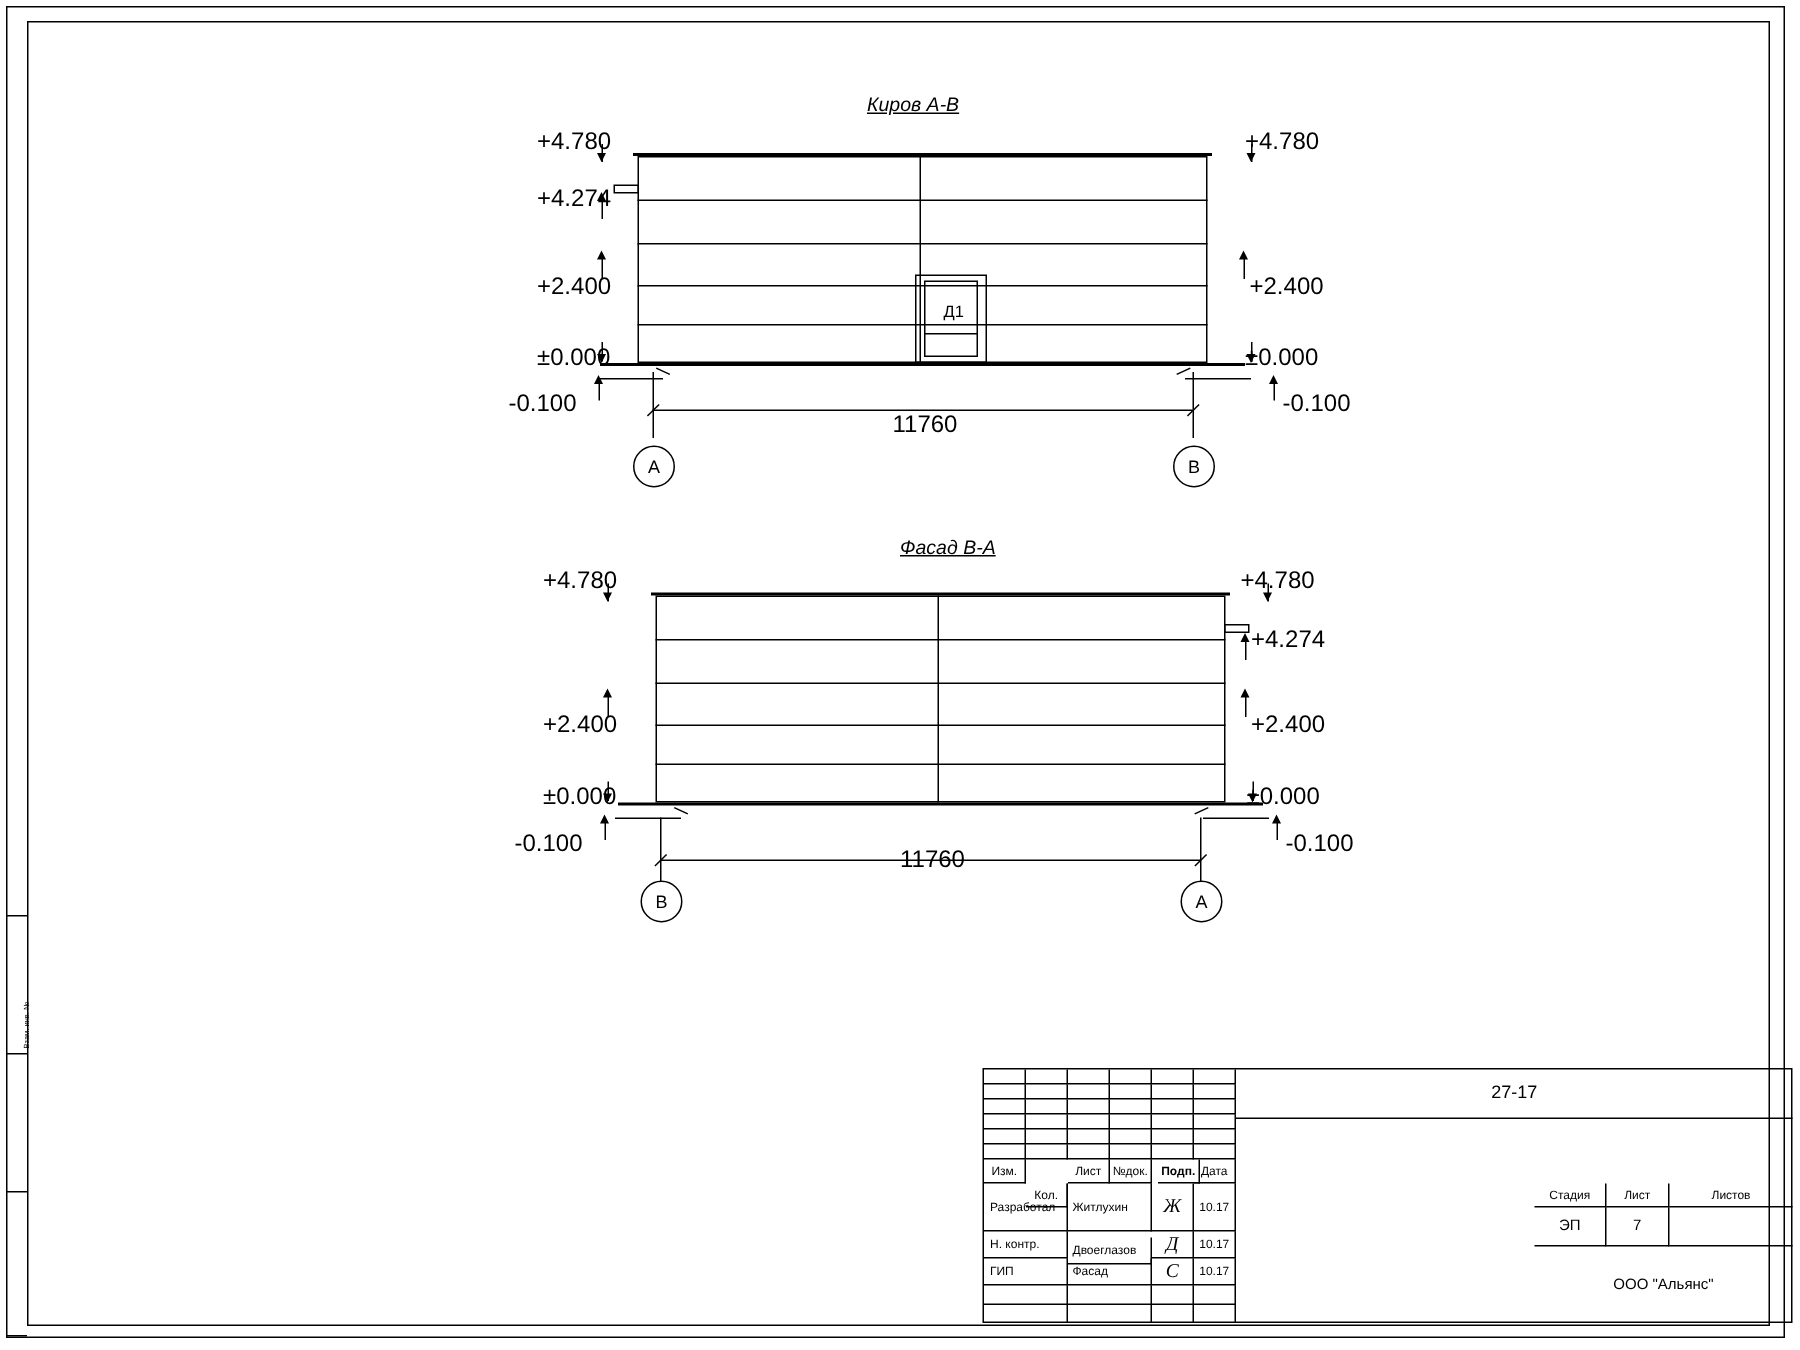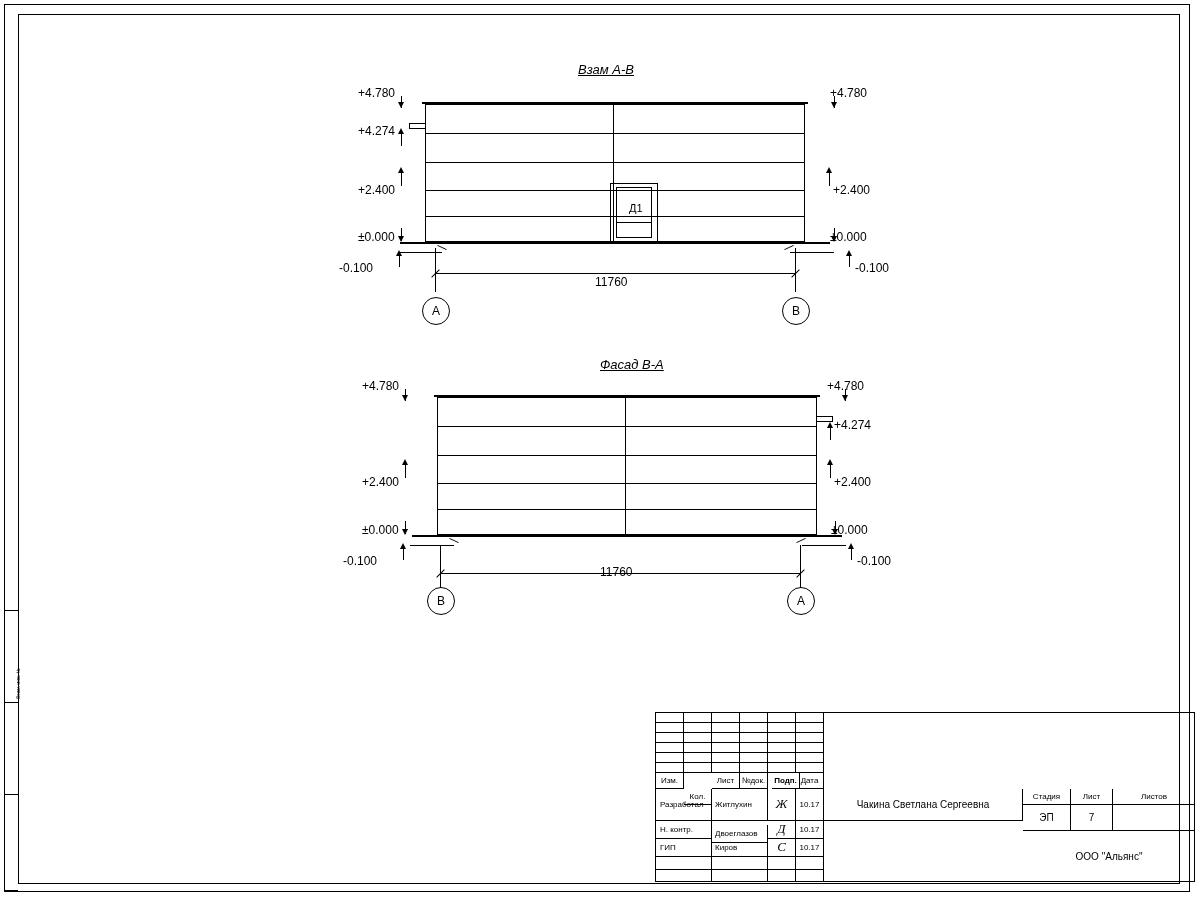--- a/index.html
+++ b/index.html
@@ -7,21 +7,21 @@
   #sheet{position:relative;width:1200px;height:900px;background:#fff;}
 
   
   .frame-outer{position:absolute;left:4px;top:4px;width:1184px;height:886px;border:1px solid #000;}
   .frame-inner{position:absolute;left:18px;top:14px;width:1160px;height:868px;border:1px solid #000;}
   .left-strip{position:absolute;left:4px;top:610px;width:14px;height:280px;border-top:1px solid #000;}
   .left-strip .cell{position:absolute;left:0;width:14px;border-bottom:1px solid #000;box-sizing:border-box;}
   .vtext{position:absolute;transform:rotate(-90deg);transform-origin:left top;white-space:nowrap;font-size:5px;color:#000;}
 
   
-  .lbl{position:absolute;font-size:12px;white-space:nowrap;color:#000;}
+  .lbl{position:absolute;font-size:16px;white-space:nowrap;color:#000;}
   .lbl-i{position:absolute;font-size:13px;font-style:italic;white-space:nowrap;color:#000;text-decoration:underline;}
   .ln{position:absolute;background:#000;}
   .hl{height:1px;}
   .vl{width:1px;}
   .box{position:absolute;border:1px solid #000;box-sizing:border-box;}
 
   
   .ar-d{position:absolute;width:0;height:0;border-left:3px solid transparent;border-right:3px solid transparent;border-top:6px solid #000;}
   .ar-u{position:absolute;width:0;height:0;border-left:3px solid transparent;border-right:3px solid transparent;border-bottom:6px solid #000;}
   
@@ -46,21 +46,21 @@
   <div class="frame-outer"></div>
   <div class="frame-inner"></div>
 
   <div class="left-strip">
     <div class="cell" style="top:0;height:92px;"></div>
     <div class="cell" style="top:92px;height:92px;"></div>
     <div class="cell" style="top:184px;height:96px;"></div>
     <div class="vtext" style="left:11px;top:88px;">Взам. инв. №</div>
   </div>
 
-  <div class="lbl-i" style="left:578px;top:62px;">Взам А-В</div>
+  <div class="lbl-i" style="left:578px;top:62px;">Киров А-В</div>
 
   <div class="box" style="left:425px;top:104px;width:380px;height:138px;"></div>
 
   <div class="ln hl" style="left:425px;top:133px;width:380px;"></div>
   <div class="ln hl" style="left:425px;top:162px;width:380px;"></div>
   <div class="ln hl" style="left:425px;top:190px;width:380px;"></div>
   <div class="ln hl" style="left:425px;top:216px;width:380px;"></div>
 
   <div class="ln vl" style="left:613px;top:104px;height:138px;"></div>
 
@@ -251,36 +251,36 @@
     <div class="tb br bb small" style="left:56px;top:76px;width:56px;height:32px;justify-content:flex-start;padding-left:3px;">Житлухин</div>
     <div class="tb br bb sign" style="left:112px;top:76px;width:28px;height:32px;">Ж</div>
     <div class="tb br bb small" style="left:140px;top:76px;width:28px;height:32px;">10.17</div>
 
     <div class="tb br bb small" style="left:0;top:108px;width:56px;height:18px;justify-content:flex-start;padding-left:4px;">Н. контр.</div>
     <div class="tb br bb small" style="left:56px;top:112px;width:56px;height:18px;justify-content:flex-start;padding-left:3px;">Двоеглазов</div>
     <div class="tb br bb sign" style="left:112px;top:108px;width:28px;height:18px;">Д</div>
     <div class="tb br bb small" style="left:140px;top:108px;width:28px;height:18px;">10.17</div>
 
     <div class="tb br bb small" style="left:0;top:126px;width:56px;height:18px;justify-content:flex-start;padding-left:4px;">ГИП</div>
-    <div class="tb br bb small" style="left:56px;top:126px;width:56px;height:18px;justify-content:flex-start;padding-left:3px;">Киров</div>
+    <div class="tb br bb small" style="left:56px;top:126px;width:56px;height:18px;justify-content:flex-start;padding-left:3px;">Фасад</div>
     <div class="tb br bb sign" style="left:112px;top:126px;width:28px;height:18px;">С</div>
     <div class="tb br bb small" style="left:140px;top:126px;width:28px;height:18px;">10.17</div>
 
     <div class="tb br bb" style="left:0;top:144px;width:56px;height:13px;"></div>
     <div class="tb br bb" style="left:56px;top:144px;width:56px;height:13px;"></div>
     <div class="tb br bb" style="left:112px;top:144px;width:28px;height:13px;"></div>
     <div class="tb br bb" style="left:140px;top:144px;width:28px;height:13px;"></div>
     <div class="tb br" style="left:0;top:157px;width:56px;height:12px;"></div>
     <div class="tb br" style="left:56px;top:157px;width:56px;height:12px;"></div>
     <div class="tb br" style="left:112px;top:157px;width:28px;height:12px;"></div>
     <div class="tb br" style="left:140px;top:157px;width:28px;height:12px;"></div>
 
-
-
-    <div class="tb br bb" style="left:168px;top:76px;width:199px;height:32px;font-size:10px;">Чакина Светлана Сергеевна</div>
+    <div class="tb bb" style="left:168px;top:0;width:371px;height:33px;font-size:12px;">27-17</div>
+
+
 
     <div class="tb br bb small" style="left:367px;top:76px;width:48px;height:16px;">Стадия</div>
     <div class="tb br bb small" style="left:415px;top:76px;width:42px;height:16px;">Лист</div>
     <div class="tb bb small" style="left:457px;top:76px;width:82px;height:16px;">Листов</div>
 
     <div class="tb br bb" style="left:367px;top:92px;width:48px;height:26px;font-size:10px;">ЭП</div>
     <div class="tb br bb" style="left:415px;top:92px;width:42px;height:26px;font-size:10px;">7</div>
     <div class="tb bb" style="left:457px;top:92px;width:82px;height:26px;font-size:10px;"></div>
 
 

